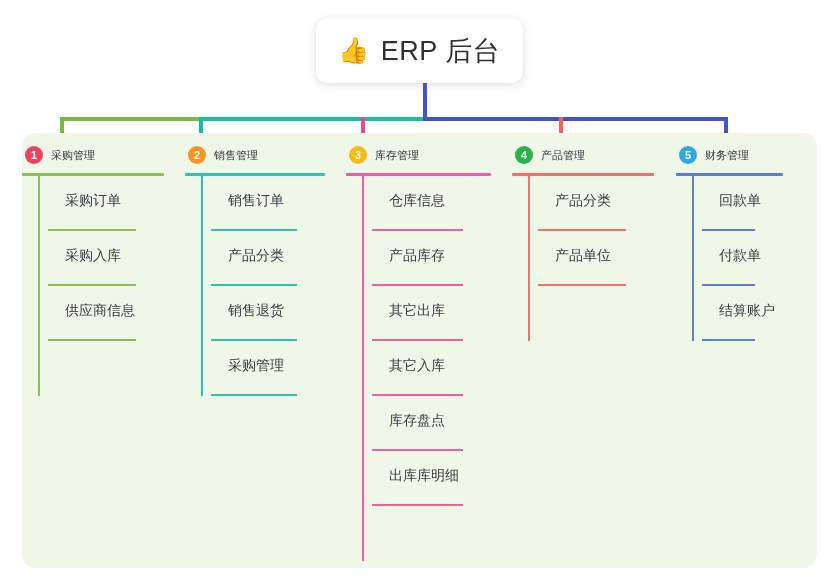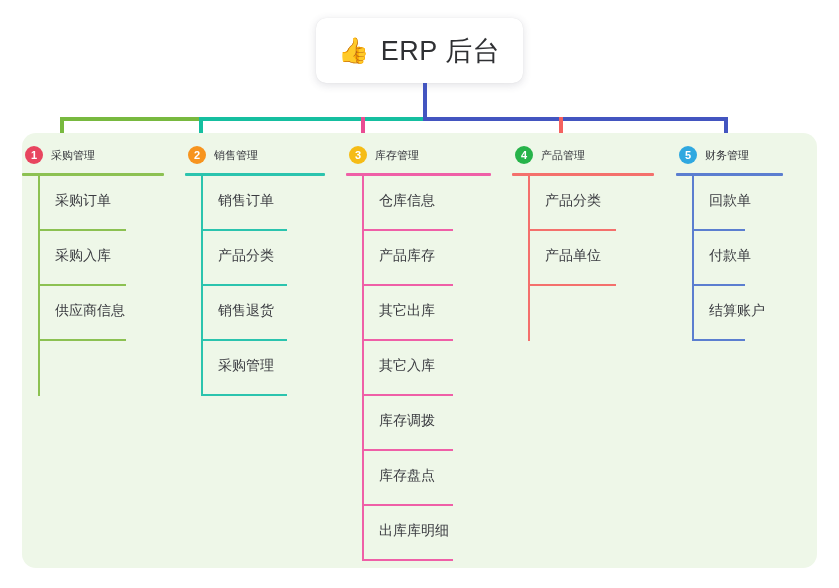--- a/index.html
+++ b/index.html
@@ -96,21 +96,21 @@
   .head-rule {
     height: 3px;
     margin-top: 5px;
     border-radius: 1px;
   }
 
   
   .leaves {
     position: relative;
     margin-top: 0px;
-    padding-left: 0px;
+    padding-left: 10px;
     text-align: right;
   }
   .spine {
     position: absolute;
     left: 16px;
     top: 0;
     width: 2px;
   }
   .leaf {
     position: relative;
@@ -223,24 +223,20 @@
           </div>
           <div class="leaf">
             <span class="leaf-label">其它出库</span>
             <div class="leaf-rule" style="background: rgb(239, 95, 167); width: 91px;"></div>
           </div>
           <div class="leaf">
             <span class="leaf-label">其它入库</span>
             <div class="leaf-rule" style="background: rgb(239, 95, 167); width: 91px;"></div>
           </div>
           <div class="leaf">
-            <span class="leaf-label">库存调拨</span>
-            <div class="leaf-rule" style="background: rgb(239, 95, 167); width: 91px;"></div>
-          </div>
-          <div class="leaf">
             <span class="leaf-label">库存盘点</span>
             <div class="leaf-rule" style="background: rgb(239, 95, 167); width: 91px;"></div>
           </div>
           <div class="leaf">
             <span class="leaf-label">出库库明细</span>
             <div class="leaf-rule" style="background: rgb(239, 95, 167); width: 91px;"></div>
           </div>
         </div>
       </div>
       <div class="column" style="left: 512px; width: 160px;">

